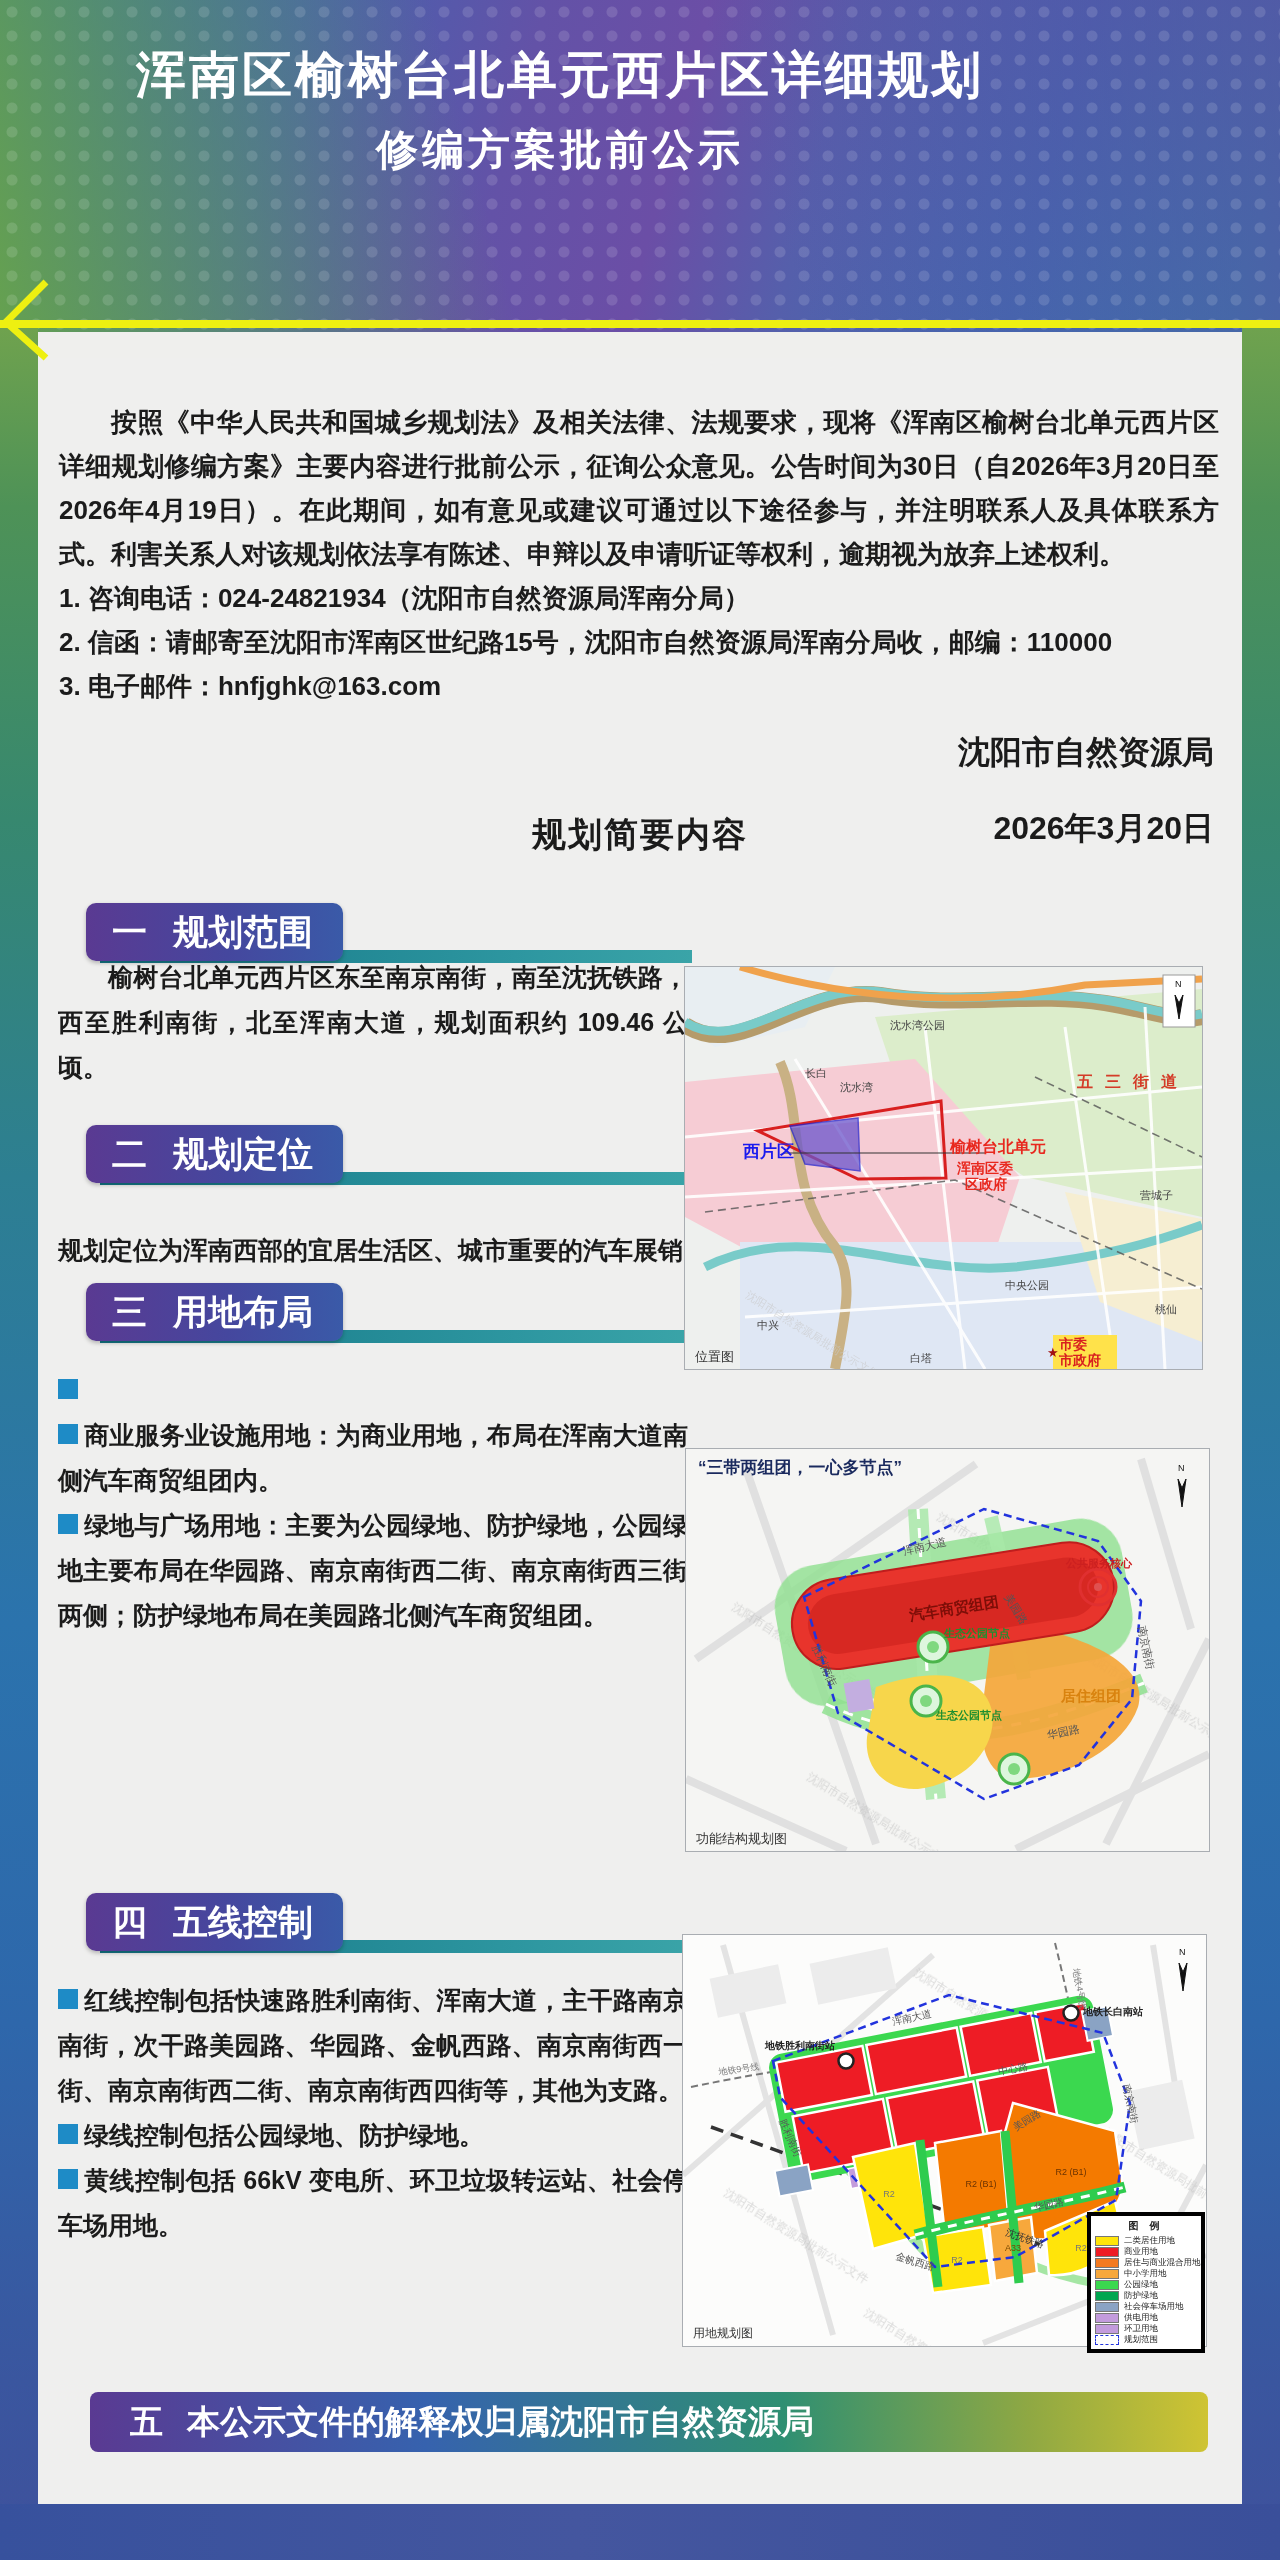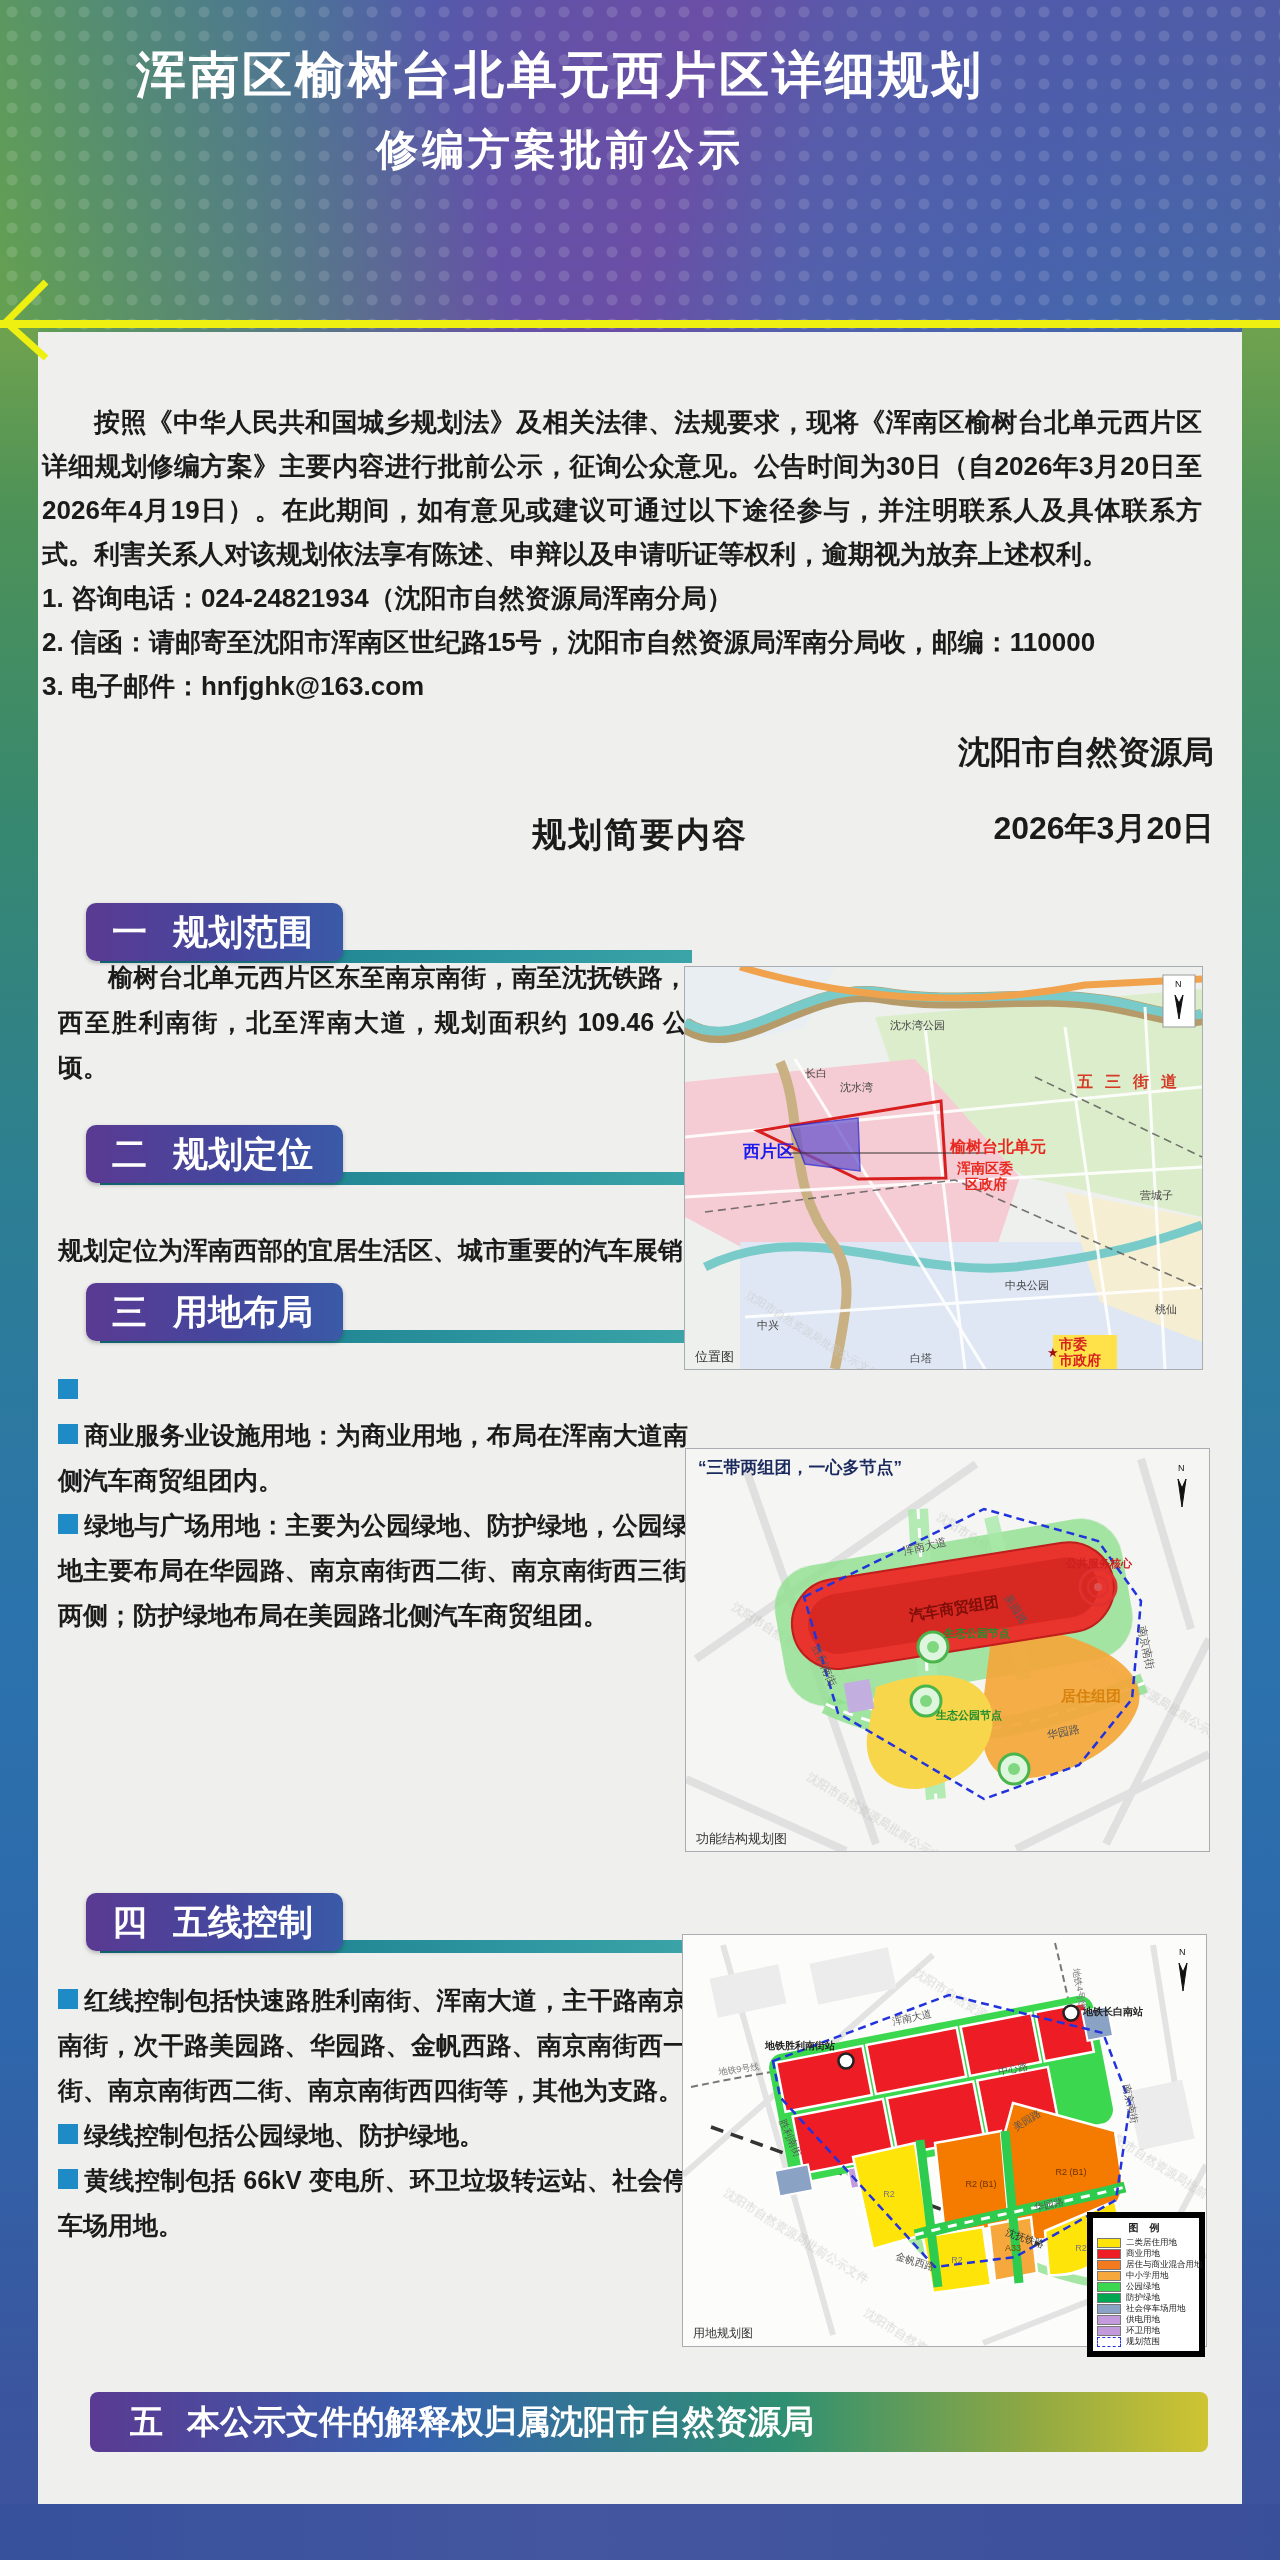--- a/index.html
+++ b/index.html
@@ -22,21 +22,21 @@
   
   .side-border{position:absolute;top:328px;width:38px;height:2232px;z-index:1;
     background:linear-gradient(180deg,#6fa24e 0%,#4e9257 8%,#37886f 22%,#2d7f92 38%,#2b73ad 58%,#2e67ab 76%,#3a569f 92%,#3f519c 100%);}
   #border-left{left:0;}
   #border-right{left:1242px;}
   #bottom-band{position:absolute;left:0;top:2504px;width:1280px;height:56px;z-index:2;
     background:linear-gradient(90deg,#37519d,#44569f 45%,#3a4f9a);}
   #content-box{position:absolute;left:38px;top:358px;width:1204px;height:2146px;background:#efefee;z-index:2;}
   
   .txt{position:absolute;color:#1b1b1b;z-index:3;}
-  #intro{left:42px;top:400px;width:1160px;font-size:26px;line-height:44px;text-align:justify;font-weight:600;}
+  #intro{left:59px;top:400px;width:1160px;font-size:26px;line-height:44px;text-align:justify;font-weight:600;}
   #intro p{margin:0;}
   #intro .lead{text-indent:2em;}
   #signature{left:58px;top:698px;width:1156px;text-align:right;font-size:32px;line-height:44px;font-weight:600;}
   #summary-heading{left:38px;top:812px;width:1204px;text-align:center;font-size:34px;font-weight:bold;letter-spacing:2px;}
   
   .teal-bar{position:absolute;left:100px;width:592px;height:13px;z-index:3;
      background:linear-gradient(90deg,#137585,#2d96a0 70%,#3aa4a8);}
   .pill{position:absolute;left:86px;height:58px;z-index:4;display:flex;align-items:center;
      padding:0 30px 0 26px;border-radius:10px;color:#fff;font-weight:bold;font-size:35px;
      background:linear-gradient(90deg,#5a3a92,#45479e 55%,#3a5aa8);box-shadow:0 2px 4px rgba(0,0,0,.25);}
@@ -53,21 +53,21 @@
      background:linear-gradient(90deg,#5a3a92 0%,#3662ae 30%,#2f8f72 62%,#8fa843 84%,#cfc433 100%);}
   #footer-bar .pill-num{margin-right:24px;}
   
   .map{position:absolute;z-index:3;background:#fff;border:1px solid #a9adb2;}
   #map1{left:684px;top:966px;width:517px;height:402px;}
   #map2{left:685px;top:1448px;width:523px;height:402px;}
   #map3{left:682px;top:1934px;width:523px;height:411px;}
   .map svg{display:block;}
   
   #legend{position:absolute;left:1087px;top:2212px;width:118px;z-index:5;background:#fff;
-     border:6px solid #000000;padding:3px 4px 4px;box-sizing:border-box;}
+     border:4px solid #000000;padding:3px 4px 4px;box-sizing:border-box;}
   #legend .lg-title{text-align:center;font-size:10px;font-weight:bold;color:#222;letter-spacing:4px;margin-bottom:2px;}
   .lg-row{display:flex;align-items:center;height:11px;}
   .lg-sw{width:22px;height:8px;margin-right:5px;border:0.5px solid #777;flex:0 0 auto;}
   .lg-sw.dashed-swatch{background:#fff;border:1px dashed #2233dd;}
   .lg-label{font-size:8.5px;color:#222;white-space:nowrap;}
 </style>
 </head>
 <body>
 
 <div id="page">

